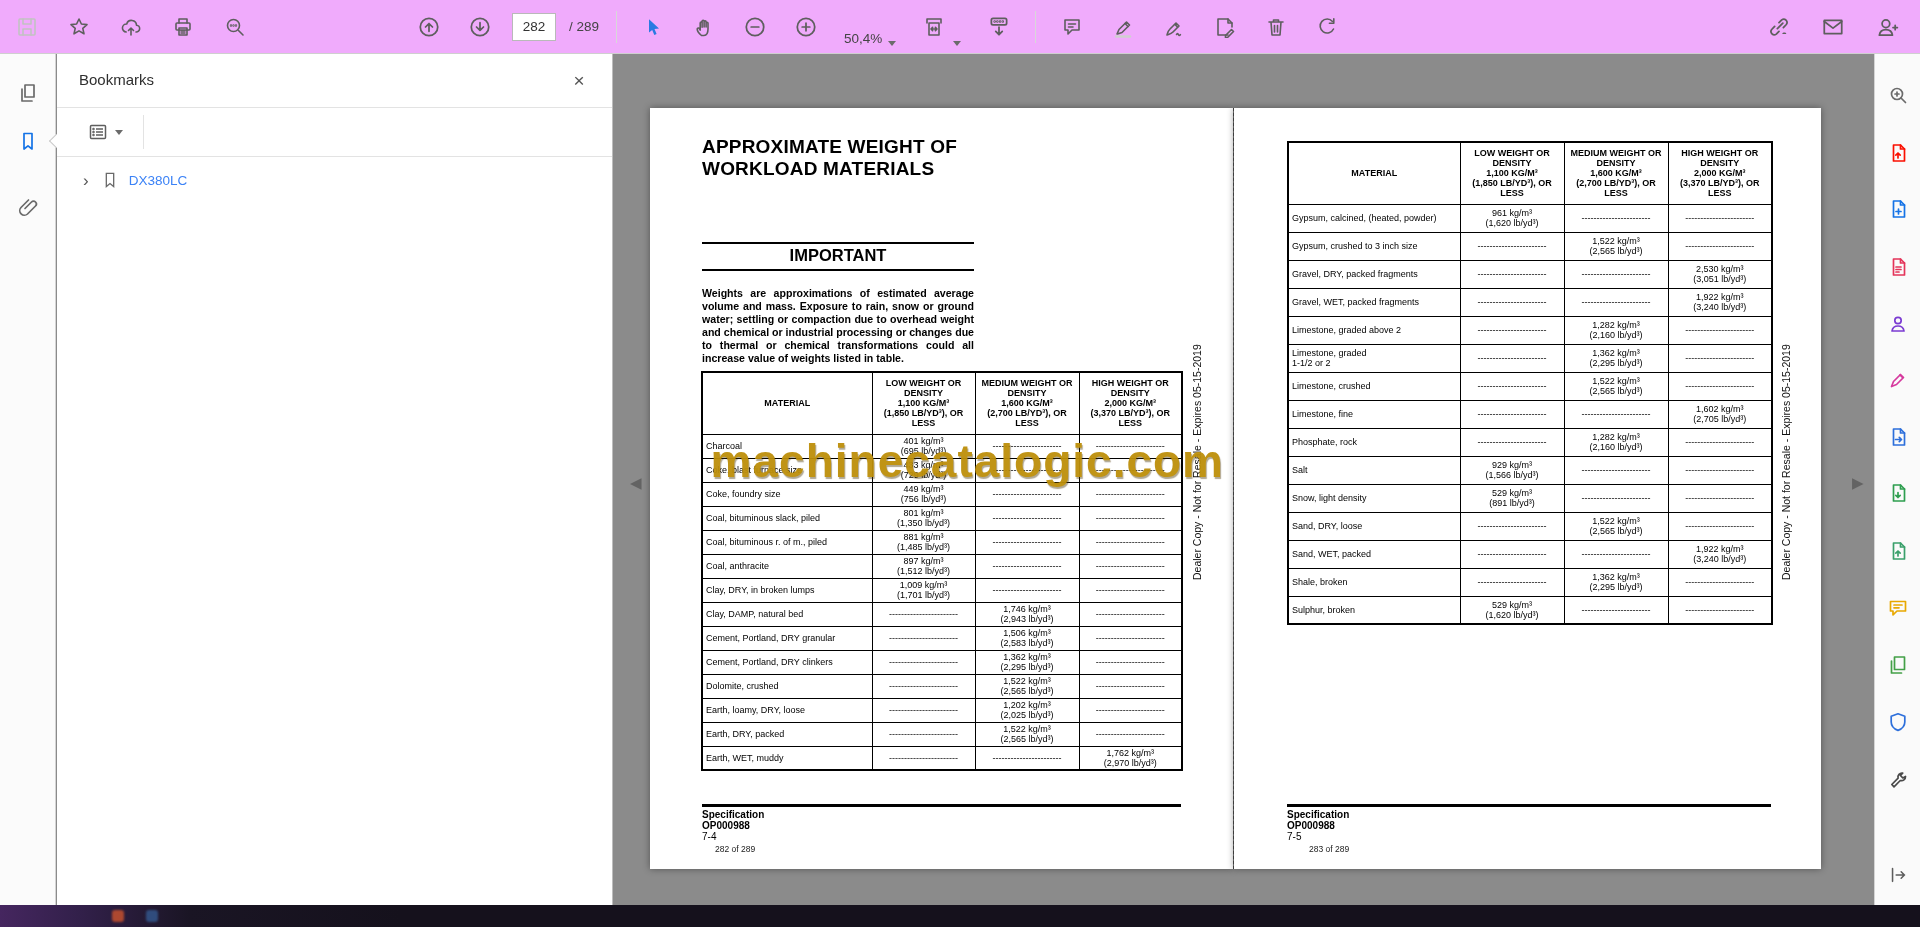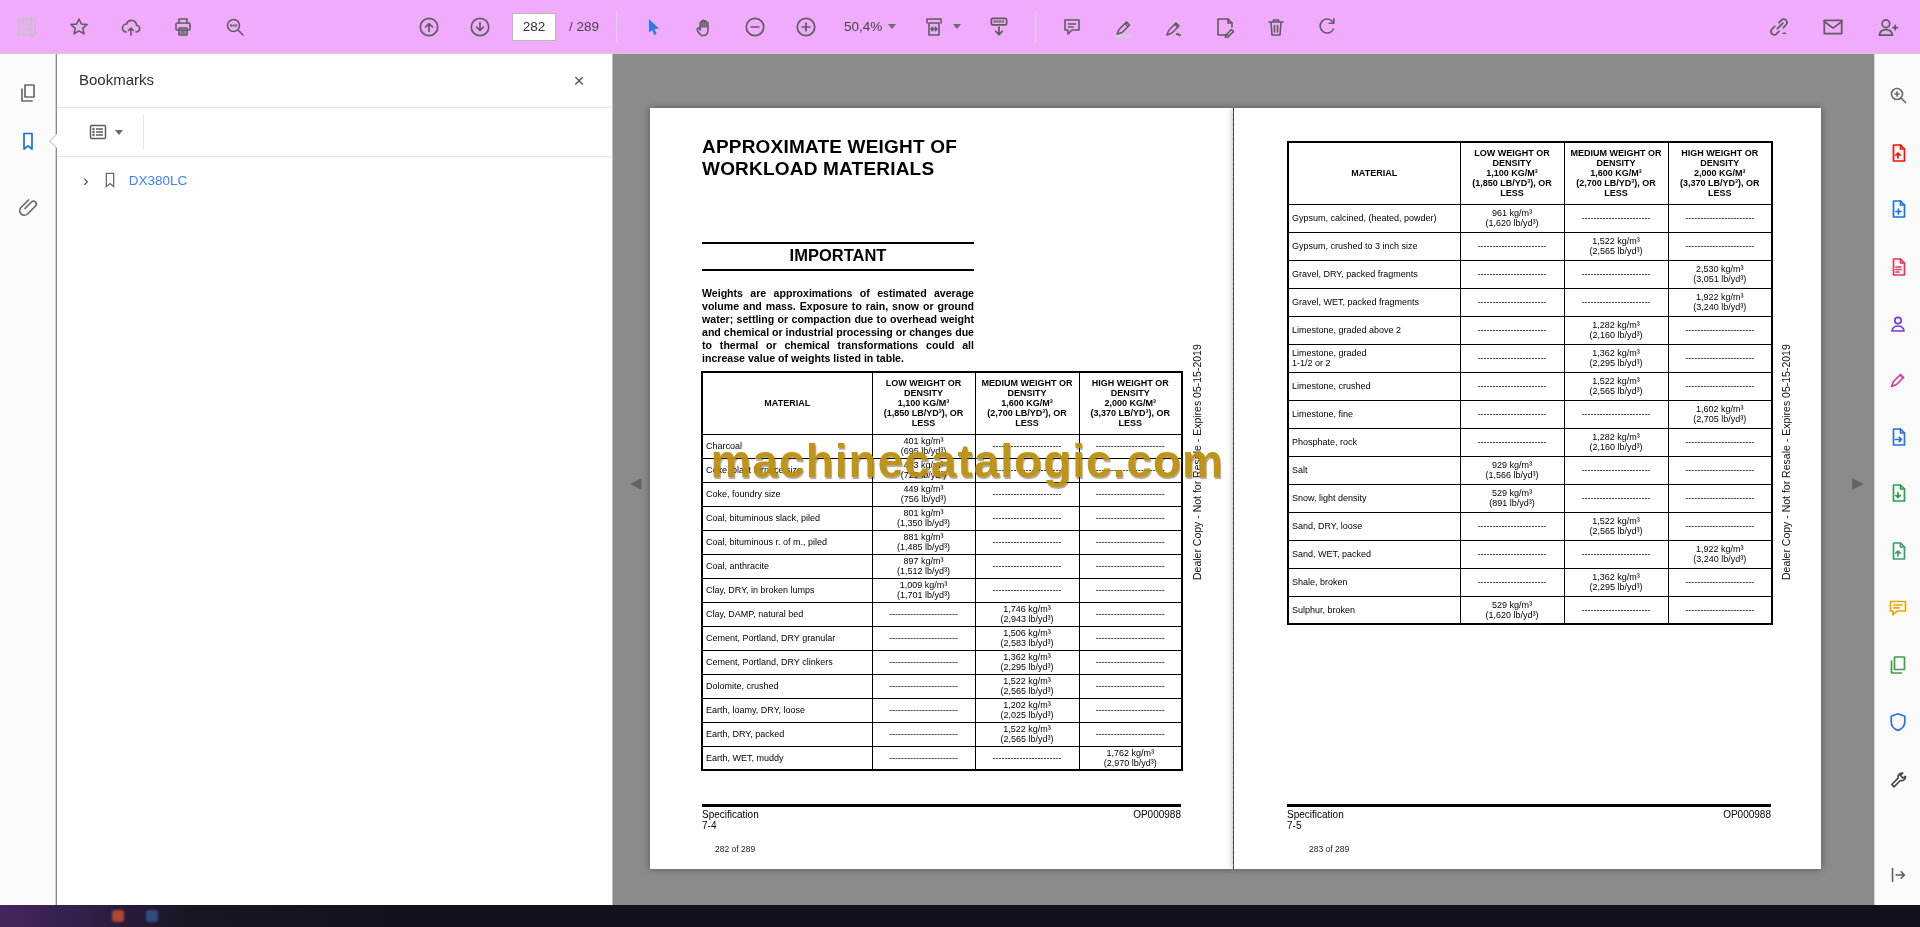--- a/index.html
+++ b/index.html
@@ -17,21 +17,21 @@
   .tb-btn { width:38px; height:38px; display:flex; align-items:center; justify-content:center;
             border-radius:3px; color:#5e5e5e; cursor:default; }
   .tb-btn svg { stroke:currentColor; fill:none; stroke-width:1.6; stroke-linecap:round; stroke-linejoin:round; }
   .tb-btn.disabled { color:#c2c2c2; }
   .tb-sep { width:1px; height:32px; background:#d8d8d8; margin:0 4px; }
   .page-input { width:44px; height:28px; border:1px solid #b9b9b9; background:#fff; text-align:center;
                 font-size:13.5px; color:#333; font-family:"Liberation Sans",sans-serif; }
   .page-total, .zoom-text { font-size:13.5px; color:#444; white-space:nowrap; }
   .caret { width:0; height:0; border-left:4px solid transparent; border-right:4px solid transparent;
            border-top:5px solid #6b6b6b; display:inline-block; margin-left:6px; }
-  .combo { display:flex; align-items:center; padding:0 6px; height:38px; border-radius:3px; }
+  .combo { display:flex; align-items:flex-end; padding:0 6px; height:38px; border-radius:3px; }
 
   
   .leftrail { position:absolute; top:54px; left:0; bottom:22px; width:56px; background:#fbfbfb;
               border-right:1px solid #d4d4d4; z-index:30; }
   .rail-btn { position:absolute; left:9px; width:38px; height:38px; display:flex; align-items:center;
               justify-content:center; color:#6a6a6a; border-radius:3px; }
   .rail-btn svg { stroke:currentColor; fill:none; stroke-width:1.7; stroke-linecap:round; stroke-linejoin:round; }
   .rail-btn.active { color:#1473e6; }
   .panel-notch { position:absolute; left:51px; top:136px; width:10px; height:10px; background:#fff;
                  border-left:1px solid #c9c9c9; border-bottom:1px solid #c9c9c9; transform:rotate(45deg); z-index:35; }
@@ -90,21 +90,21 @@
 
   .sidenote { position:absolute; top:172px; height:300px; display:flex; align-items:center;
               writing-mode:vertical-rl; transform:rotate(180deg); font-size:10.5px; color:#111;
               white-space:nowrap; }
   .page-l .sidenote { left:541px; }
   .page-r .sidenote { left:546px; }
 
   .pfoot { position:absolute; top:696px; border-top:3px solid #000; padding-top:2px; }
   .page-l .pfoot { left:52px; width:479px; }
   .page-r .pfoot { left:53px; width:484px; }
-  .pfoot .row1 { display:flex; justify-content:space-between; font-size:10px; font-weight:normal; }
+  .pfoot .row1 { display:flex; justify-content:space-between; font-size:10px; font-weight:bold;flex-direction:column; }
   .pfoot .row2 { font-size:10px; font-weight:normal; }
   .page-ind { position:absolute; top:736px; font-size:8.5px; color:#222; }
   .page-l .page-ind { left:65px; }
   .page-r .page-ind { left:75px; }
 
   
   .rightrail { position:absolute; top:54px; right:0; bottom:22px; width:46px; background:#fafafa;
                border-left:1px solid #d4d4d4; z-index:30; }
   .tool-ic { position:absolute; left:11px; width:24px; height:24px; display:flex; align-items:center;
              justify-content:center; }

